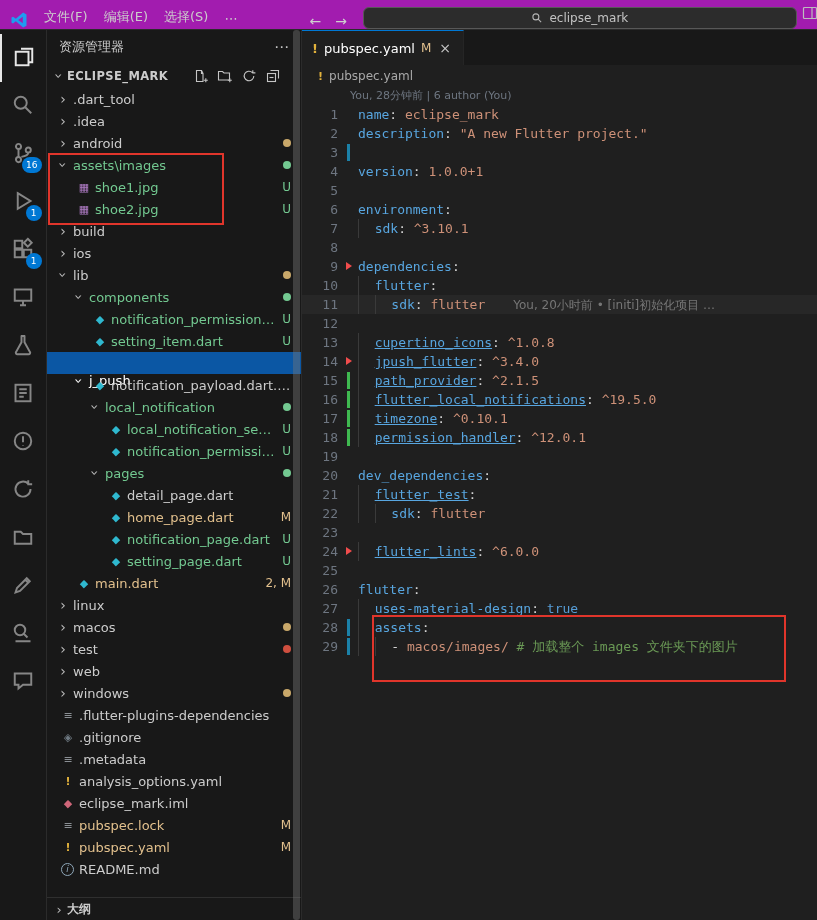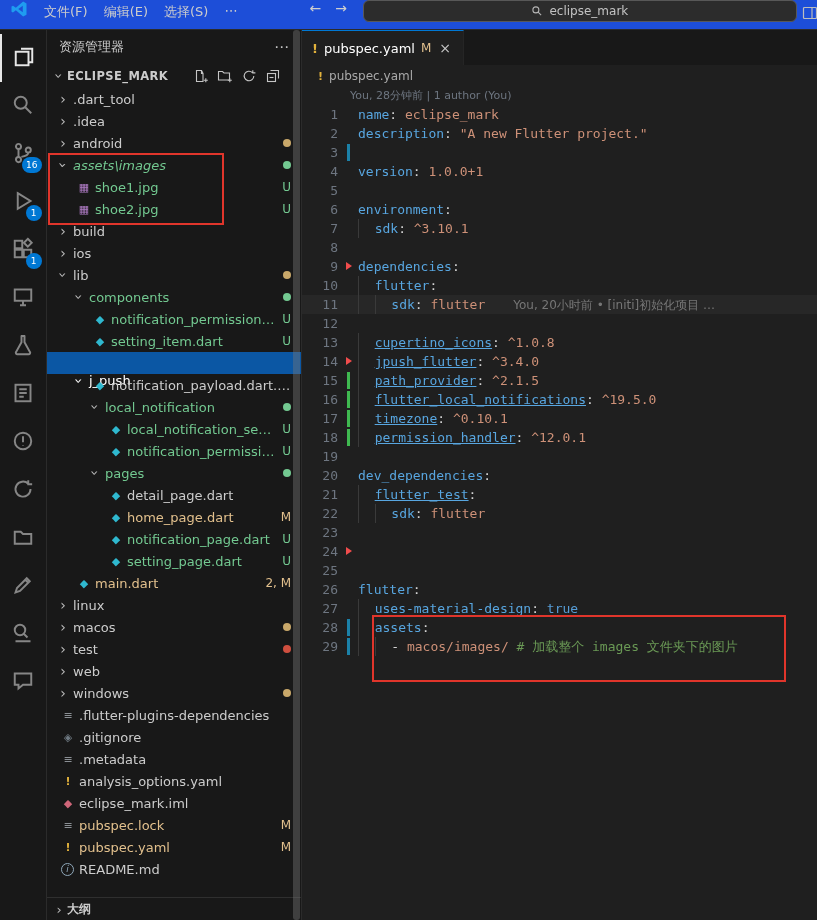--- a/index.html
+++ b/index.html
@@ -1,22 +1,22 @@
 <!DOCTYPE html>
 <html style="--accent-blue: #0078d4; --selection-blue: #0b57a4; --untracked-green: #73c991; --modified-gold: #e2c08d; --error-red: #f14c4c; --annotation-red: #e0352b; --git-add-green: #3fb950; --git-mod-blue: #1b81a8; --git-del-red: #f14c4c; --key-blue: #58a6e0; --value-orange: #ce9178; --comment-green: #6a9955; --dart-teal: #2fb8cf;"><head>
 <meta charset="utf-8">
 <style>
   * { box-sizing: border-box; margin: 0; padding: 0; }
   html,body { width:817px; height:920px; overflow:hidden; background:#1f1f1f;
     font-family:"DejaVu Sans","Liberation Sans",sans-serif; font-size:13px; color:#cccccc; }
   .app { width:817px; height:920px; display:flex; flex-direction:column; position:relative; }
 
   
-  .titlebar { height:30px; background:#1d4ed8; border-bottom:1px solid #2b2b2b;
-    display:flex; align-items:flex-start; flex:none; position:relative; }
+  .titlebar { height:30px; background:#a21caf; border-bottom:1px solid #2b2b2b;
+    display:flex; align-items:flex-end; flex:none; position:relative; }
   .logo { width:18px; height:18px; margin:0 8px 0 10px; flex:none; }
   .menu-item { padding:3px 8px; border-radius:4px; color:#cccccc; cursor:default; flex:none; }
   .nav-arrows { margin-left:64px; display:flex; gap:14px; color:#cfcfcf; font-size:14px; }
   .nav-arrows span { cursor:default; }
   .cmd-center { margin-left:16px; width:434px; height:22px; background:#2c2c2c;
     border:1px solid #585858; border-radius:6px; display:flex; align-items:center;
     justify-content:center; gap:6px; color:#c3c3c3; font-size:12px; }
   .cmd-center svg { width:12px; height:12px; stroke:#b5b5b5; fill:none; stroke-width:1.4; }
   .layout-btn { position:absolute; right:-6px; top:5px; width:22px; height:20px; }
   .layout-btn svg { width:18px; height:16px; stroke:#bdbdbd; fill:none; stroke-width:1.2; }
@@ -271,21 +271,21 @@
           </div>
           <div class="trow" style="padding-left: 8px;">
             <span class="chev">›</span>
             <span class="lbl">.idea</span>
           </div>
           <div class="trow" style="padding-left: 8px;">
             <span class="chev">›</span>
             <span class="lbl">android</span>
             <span class="tdot" style="background: rgb(201, 168, 106);"></span>
           </div>
-          <div class="trow" style="padding-left: 8px; font-style: italic;">
+          <div class="trow" style="padding-left: 8px;">
             <span class="chev open">›</span>
             <span class="lbl untracked">assets\images</span>
             <span class="tdot" style="background: var(--untracked-green,#73c991);"></span>
           </div>
           <div class="trow" style="padding-left: 28px;">
             <span class="fi" style="color: rgb(176, 124, 198);">▦</span>
             <span class="lbl untracked">shoe1.jpg</span>
             <span class="tbadge untracked">U</span>
           </div>
           <div class="trow" style="padding-left: 28px;">
@@ -445,21 +445,21 @@
           <span class="t-lbl">pubspec.yaml</span>
           <span class="t-mod">M</span>
           <span class="t-close">×</span>
         </div>
       </div>
       <div class="breadcrumb">
         <span class="warn">!</span>
         <span>pubspec.yaml</span>
       </div>
       <div class="code-area">
-        <div class="blame-head">You, 28分钟前 | 1 author (You)</div>
+        <div class="blame-head">You, 28分钟前 | 6 author (You)</div>
         <div id="code-lines">
             <div class="code-line"><span class="ln">1</span><span class="gm"></span><span class="ct"><span class="sk">name</span><span class="sp">: </span><span class="sv">eclipse_mark</span></span></div>
             <div class="code-line"><span class="ln">2</span><span class="gm"></span><span class="ct"><span class="sk">description</span><span class="sp">: </span><span class="sv">"A new Flutter project."</span></span></div>
             <div class="code-line"><span class="ln">3</span><span class="gm gm-mod"></span><span class="ct"></span></div>
             <div class="code-line"><span class="ln">4</span><span class="gm"></span><span class="ct"><span class="sk">version</span><span class="sp">: </span><span class="sv">1.0.0+1</span></span></div>
             <div class="code-line"><span class="ln">5</span><span class="gm"></span><span class="ct"></span></div>
             <div class="code-line"><span class="ln">6</span><span class="gm"></span><span class="ct"><span class="sk">environment</span><span class="sp">:</span></span></div>
             <div class="code-line"><span class="ln">7</span><span class="gm"></span><span class="ct"><span class="ind">&nbsp;&nbsp;</span><span class="sk">sdk</span><span class="sp">: </span><span class="sv">^3.10.1</span></span></div>
             <div class="code-line"><span class="ln">8</span><span class="gm"></span><span class="ct"></span></div>
             <div class="code-line"><span class="ln">9</span><span class="gm gm-del"></span><span class="ct"><span class="sk">dependencies</span><span class="sp">:</span></span></div>
@@ -470,21 +470,21 @@
             <div class="code-line"><span class="ln">14</span><span class="gm gm-del"></span><span class="ct"><span class="ind">&nbsp;&nbsp;</span><span class="sku">jpush_flutter</span><span class="sp">: </span><span class="sv">^3.4.0</span></span></div>
             <div class="code-line"><span class="ln">15</span><span class="gm gm-add"></span><span class="ct"><span class="ind">&nbsp;&nbsp;</span><span class="sku">path_provider</span><span class="sp">: </span><span class="sv">^2.1.5</span></span></div>
             <div class="code-line"><span class="ln">16</span><span class="gm gm-add"></span><span class="ct"><span class="ind">&nbsp;&nbsp;</span><span class="sku">flutter_local_notifications</span><span class="sp">: </span><span class="sv">^19.5.0</span></span></div>
             <div class="code-line"><span class="ln">17</span><span class="gm gm-add"></span><span class="ct"><span class="ind">&nbsp;&nbsp;</span><span class="sku">timezone</span><span class="sp">: </span><span class="sv">^0.10.1</span></span></div>
             <div class="code-line"><span class="ln">18</span><span class="gm gm-add"></span><span class="ct"><span class="ind">&nbsp;&nbsp;</span><span class="sku">permission_handler</span><span class="sp">: </span><span class="sv">^12.0.1</span></span></div>
             <div class="code-line"><span class="ln">19</span><span class="gm"></span><span class="ct"></span></div>
             <div class="code-line"><span class="ln">20</span><span class="gm"></span><span class="ct"><span class="sk">dev_dependencies</span><span class="sp">:</span></span></div>
             <div class="code-line"><span class="ln">21</span><span class="gm"></span><span class="ct"><span class="ind">&nbsp;&nbsp;</span><span class="sku">flutter_test</span><span class="sp">:</span></span></div>
             <div class="code-line"><span class="ln">22</span><span class="gm"></span><span class="ct"><span class="ind">&nbsp;&nbsp;</span><span class="ind">&nbsp;&nbsp;</span><span class="sk">sdk</span><span class="sp">: </span><span class="sv">flutter</span></span></div>
             <div class="code-line"><span class="ln">23</span><span class="gm"></span><span class="ct"></span></div>
-            <div class="code-line"><span class="ln">24</span><span class="gm gm-del"></span></div>
+            <div class="code-line"><span class="ln">24</span><span class="gm gm-del"></span><span class="ct"><span class="ind">&nbsp;&nbsp;</span><span class="sku">flutter_lints</span><span class="sp">: </span><span class="sv">^6.0.0</span></span></div>
             <div class="code-line"><span class="ln">25</span><span class="gm"></span><span class="ct"></span></div>
             <div class="code-line"><span class="ln">26</span><span class="gm"></span><span class="ct"><span class="sk">flutter</span><span class="sp">:</span></span></div>
             <div class="code-line"><span class="ln">27</span><span class="gm"></span><span class="ct"><span class="ind">&nbsp;&nbsp;</span><span class="sk">uses-material-design</span><span class="sp">: </span><span class="sb">true</span></span></div>
             <div class="code-line"><span class="ln">28</span><span class="gm gm-mod"></span><span class="ct"><span class="ind">&nbsp;&nbsp;</span><span class="sk">assets</span><span class="sp">:</span></span></div>
             <div class="code-line"><span class="ln">29</span><span class="gm gm-mod"></span><span class="ct"><span class="ind">&nbsp;&nbsp;</span><span class="ind">&nbsp;&nbsp;</span><span class="sp">- </span><span class="sv">macos/images/ </span><span class="sc"># 加载整个 images 文件夹下的图片</span></span></div>
           </div>
       </div>
     </div>
 
   </div>

